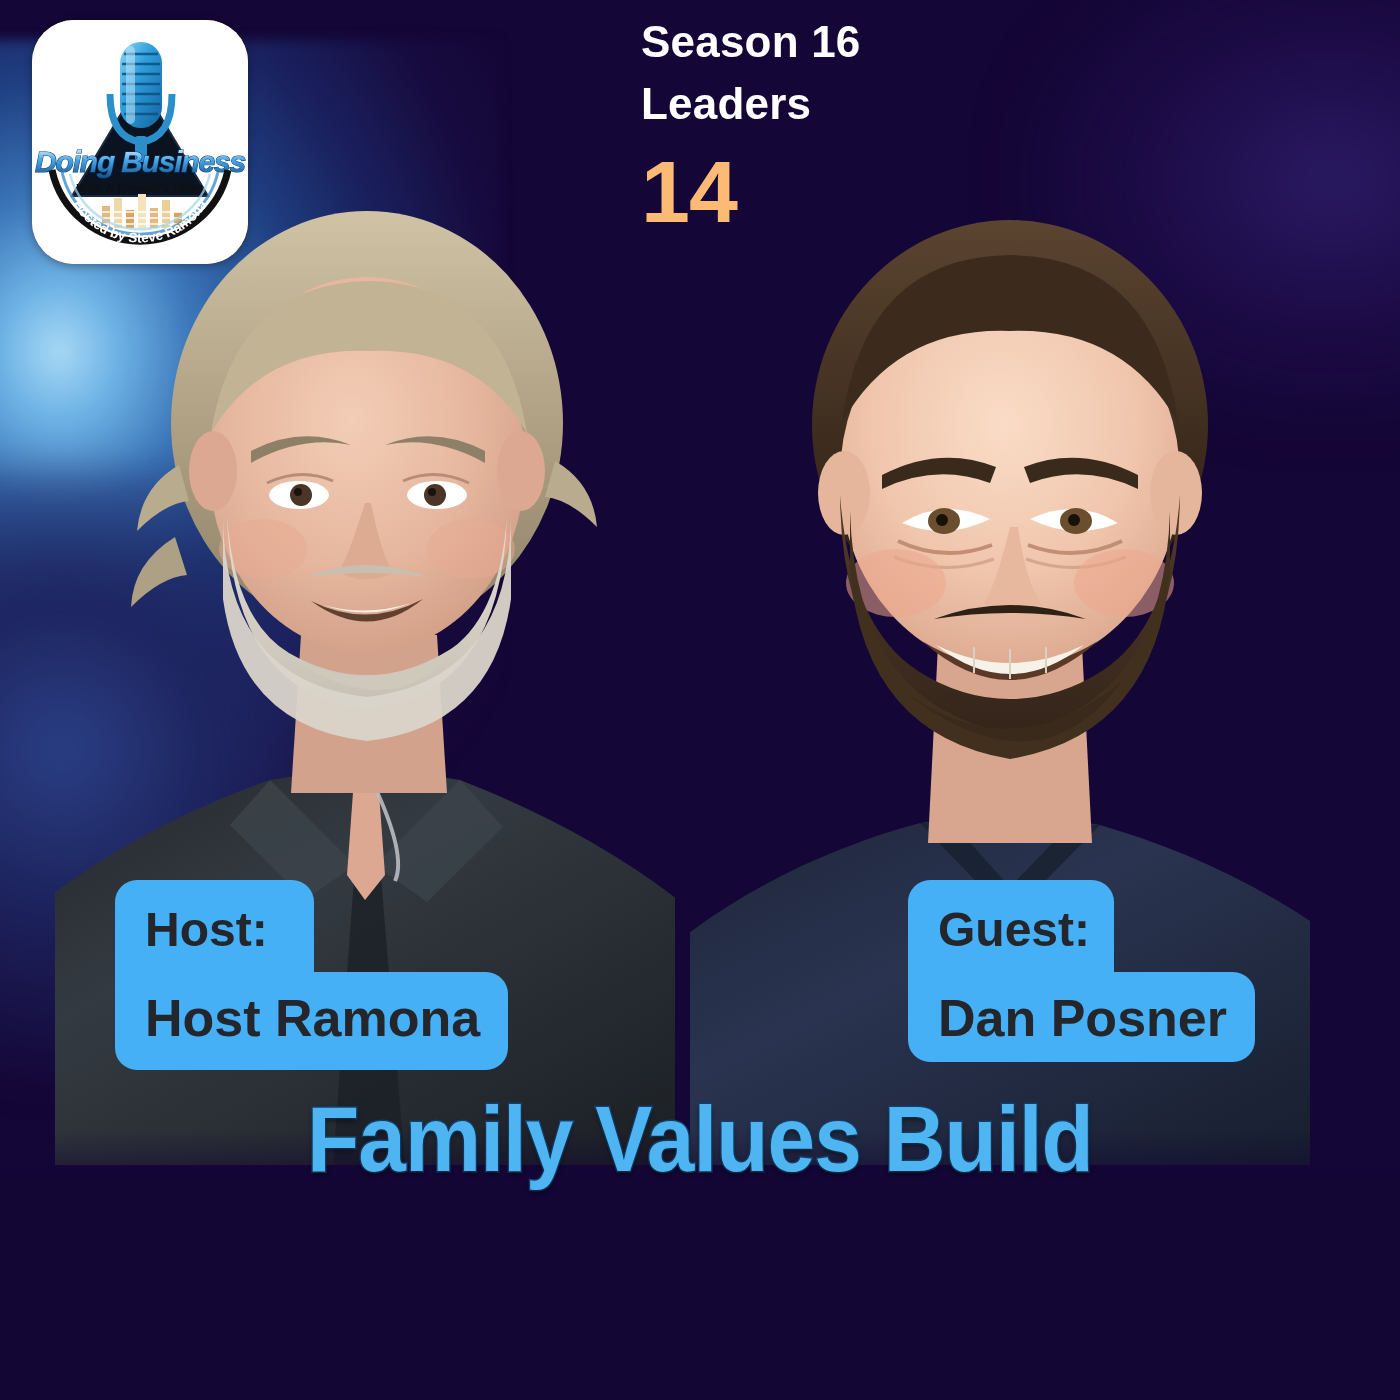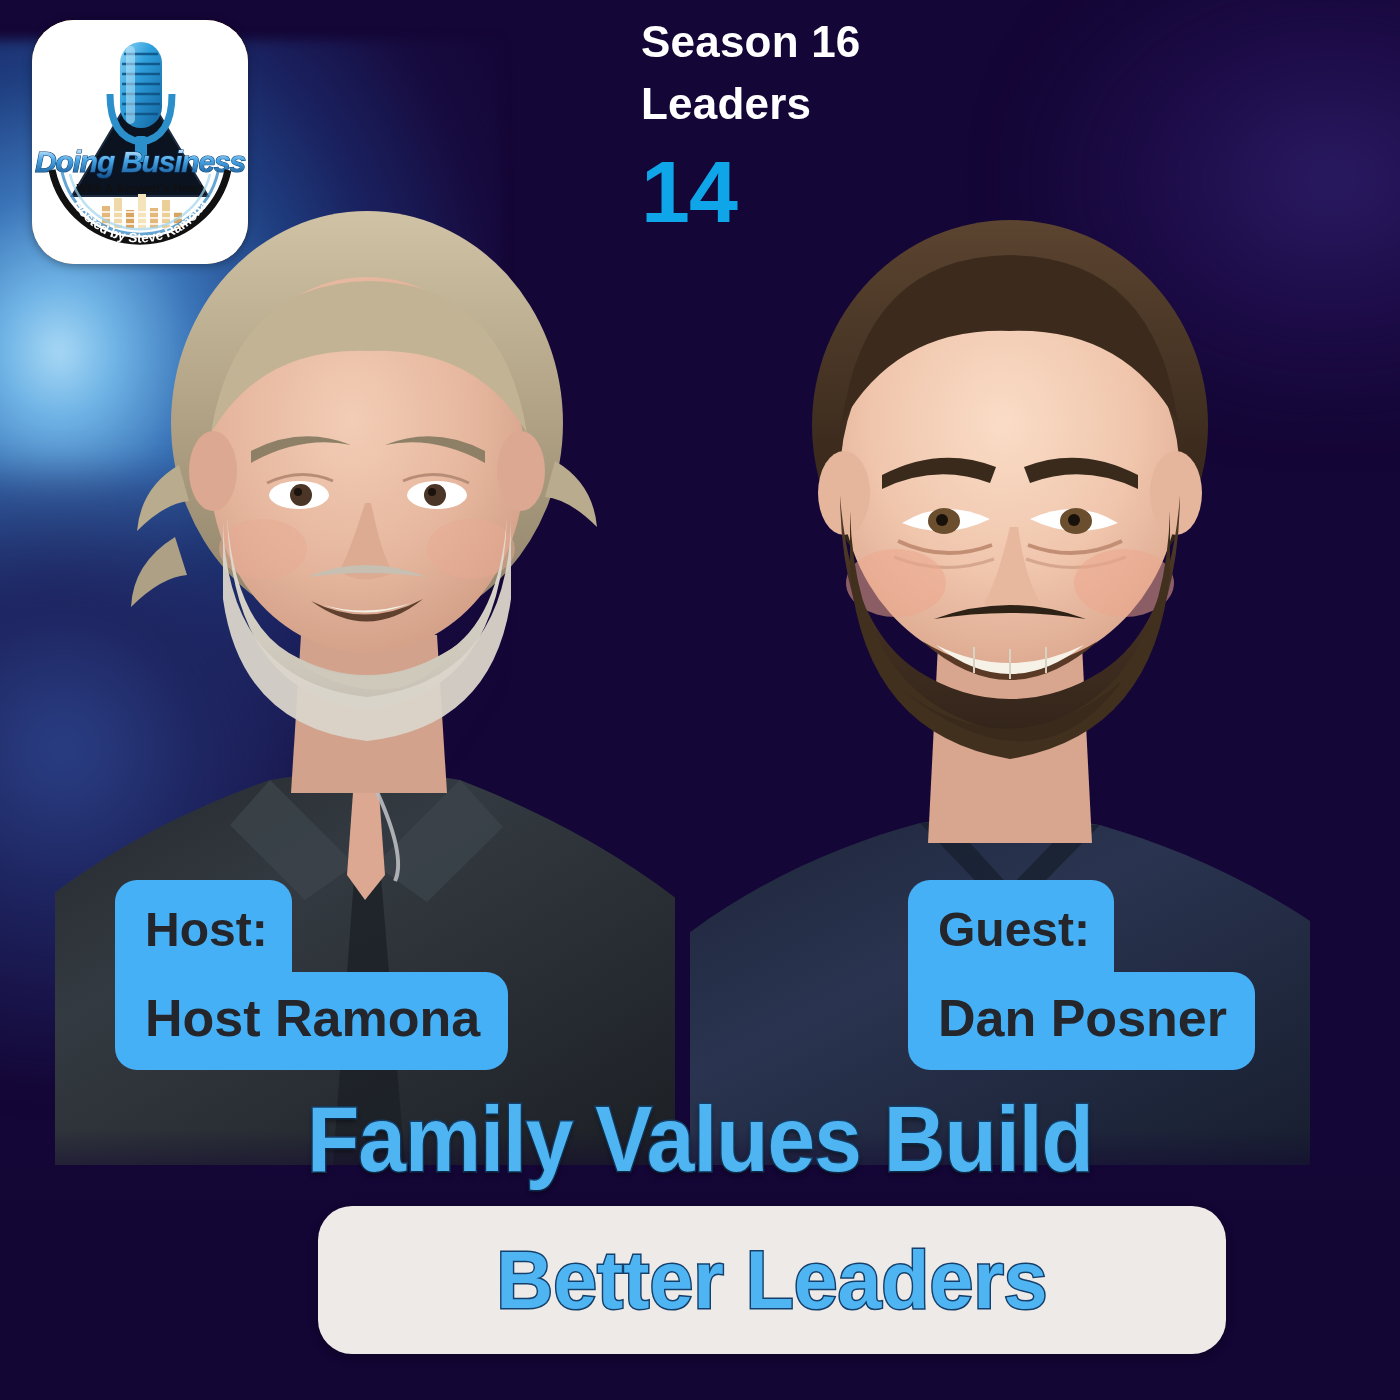--- a/index.html
+++ b/index.html
@@ -117,60 +117,60 @@
     letter-spacing: .2px;
     line-height: 1;
     white-space: nowrap;
   }
   .season-line { left: 641px; top: 20px; }
   .episode-line { left: 641px; top: 82px; }
   .episode-number {
     position: absolute;
     left: 641px;
     top: 148px;
-    color: #0ea5e9;
+    color: #fdba74;
     font-size: 88px;
     font-weight: 700;
     line-height: 1;
     letter-spacing: -1px;
   }
 
   
   .chip-group { position: absolute; }
   .chip {
     background: #45B0F5;
     color: #24262B;
     font-weight: 700;
     line-height: 1;
     display: inline-block;
     white-space: nowrap;
   }
   #host-chips { left: 115px; top: 880px; }
   #host-chips .chip-role {
     font-size: 48px;
-    padding: 26px 24px 22px 30px;
+    padding: 26px 46px 22px 30px;
     border-radius: 22px 22px 0 0;
     border-top-right-radius: 22px;
   }
   #host-chips .chip-name {
     font-size: 52px;
     padding: 20px 28px 26px 30px;
     border-radius: 0 22px 22px 22px;
     margin-top: -4px;
     display: block;
   }
   #guest-chips { left: 908px; top: 880px; }
   #guest-chips .chip-role {
     font-size: 48px;
     padding: 26px 24px 22px 30px;
     border-radius: 22px 22px 0 0;
   }
   #guest-chips .chip-name {
     font-size: 52px;
-    padding: 20px 28px 26px 30px;
+    padding: 20px 28px 18px 30px;
     border-radius: 0 22px 22px 22px;
     margin-top: -4px;
     display: block;
   }
   .chip-row { display: flex; }
 
   
   .title-line-1 {
     position: absolute;
     left: 0;
@@ -467,17 +467,14 @@
 
   <div class="chip-group" id="guest-chips">
     <div class="chip-row">
       <span class="chip chip-role">Guest:</span>
     </div>
     <span class="chip chip-name">Dan Posner</span>
   </div>
 
   <div class="title-line-1">Family Values Build</div>
 
-  <div class="title-card">
-    <div class="title-line-2">Better Leaders</div>
-  </div>
 
 </div>
 
 </body></html>

